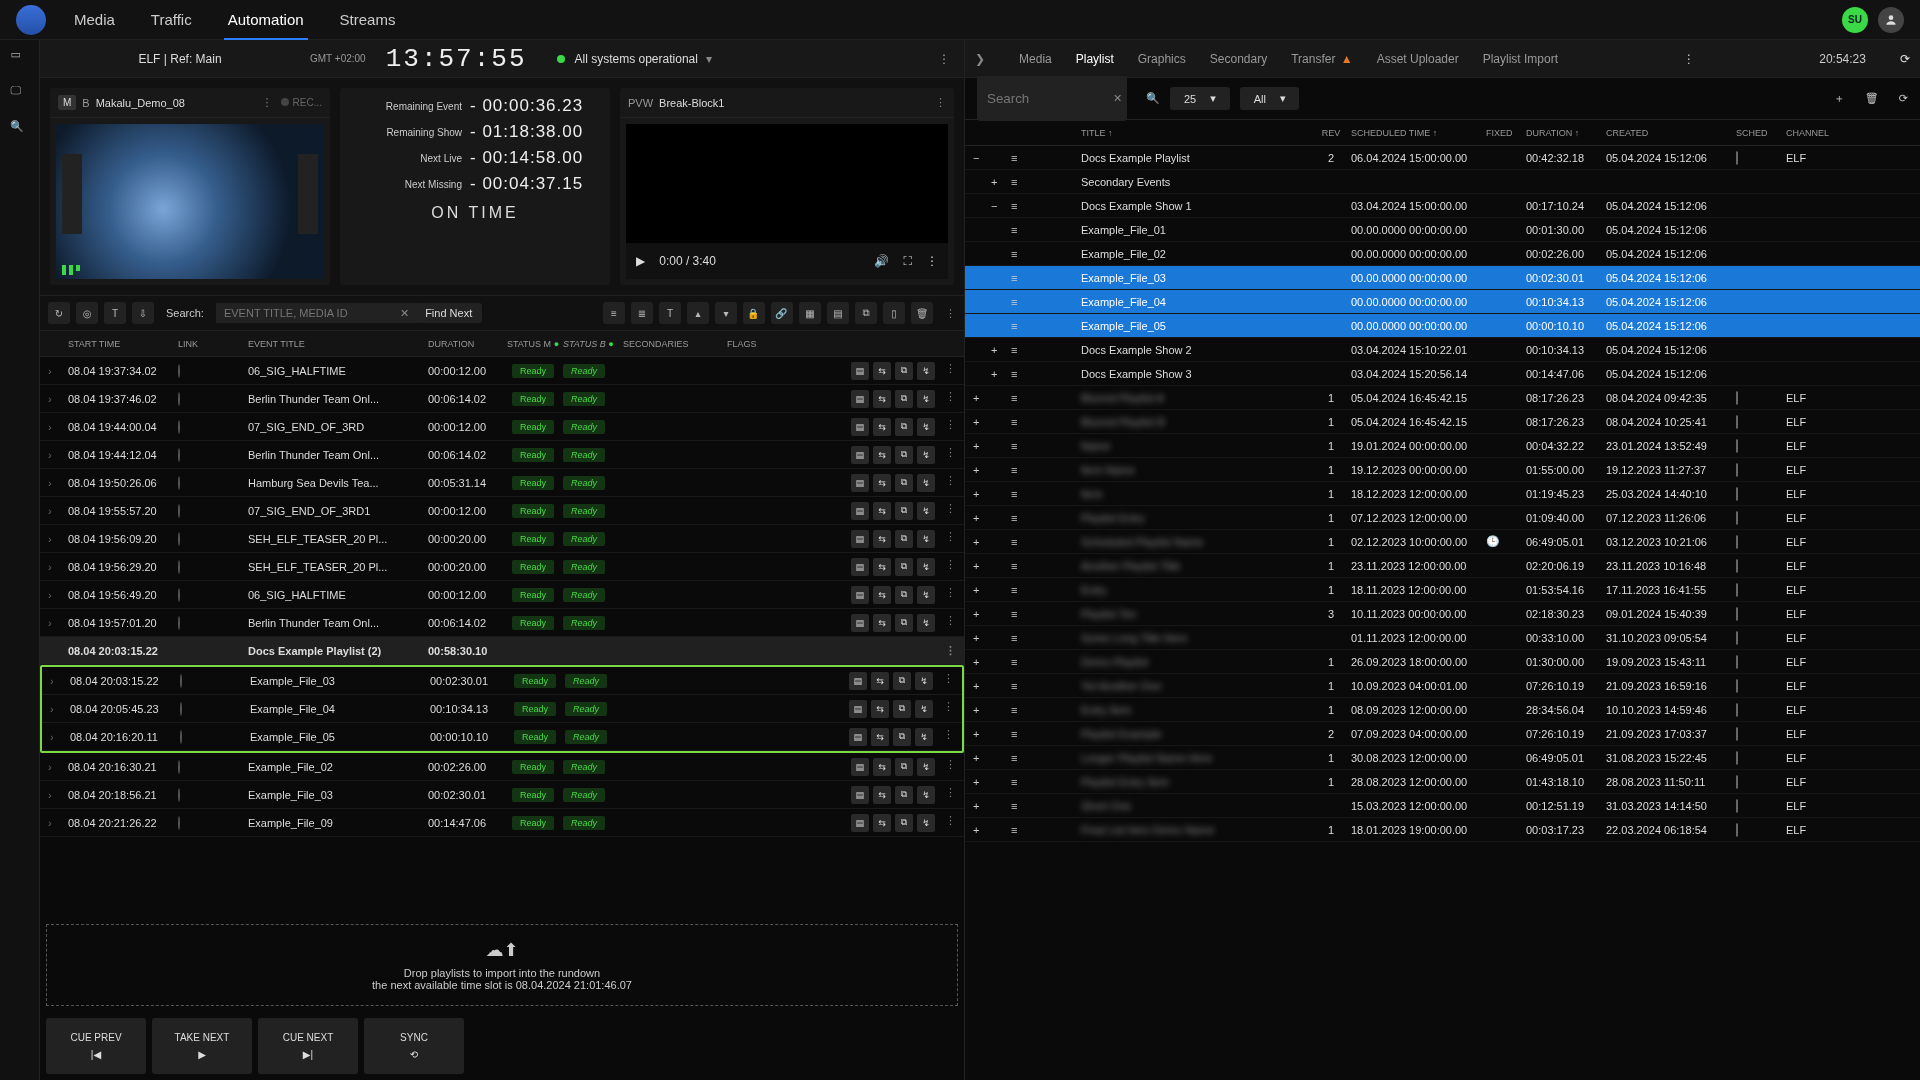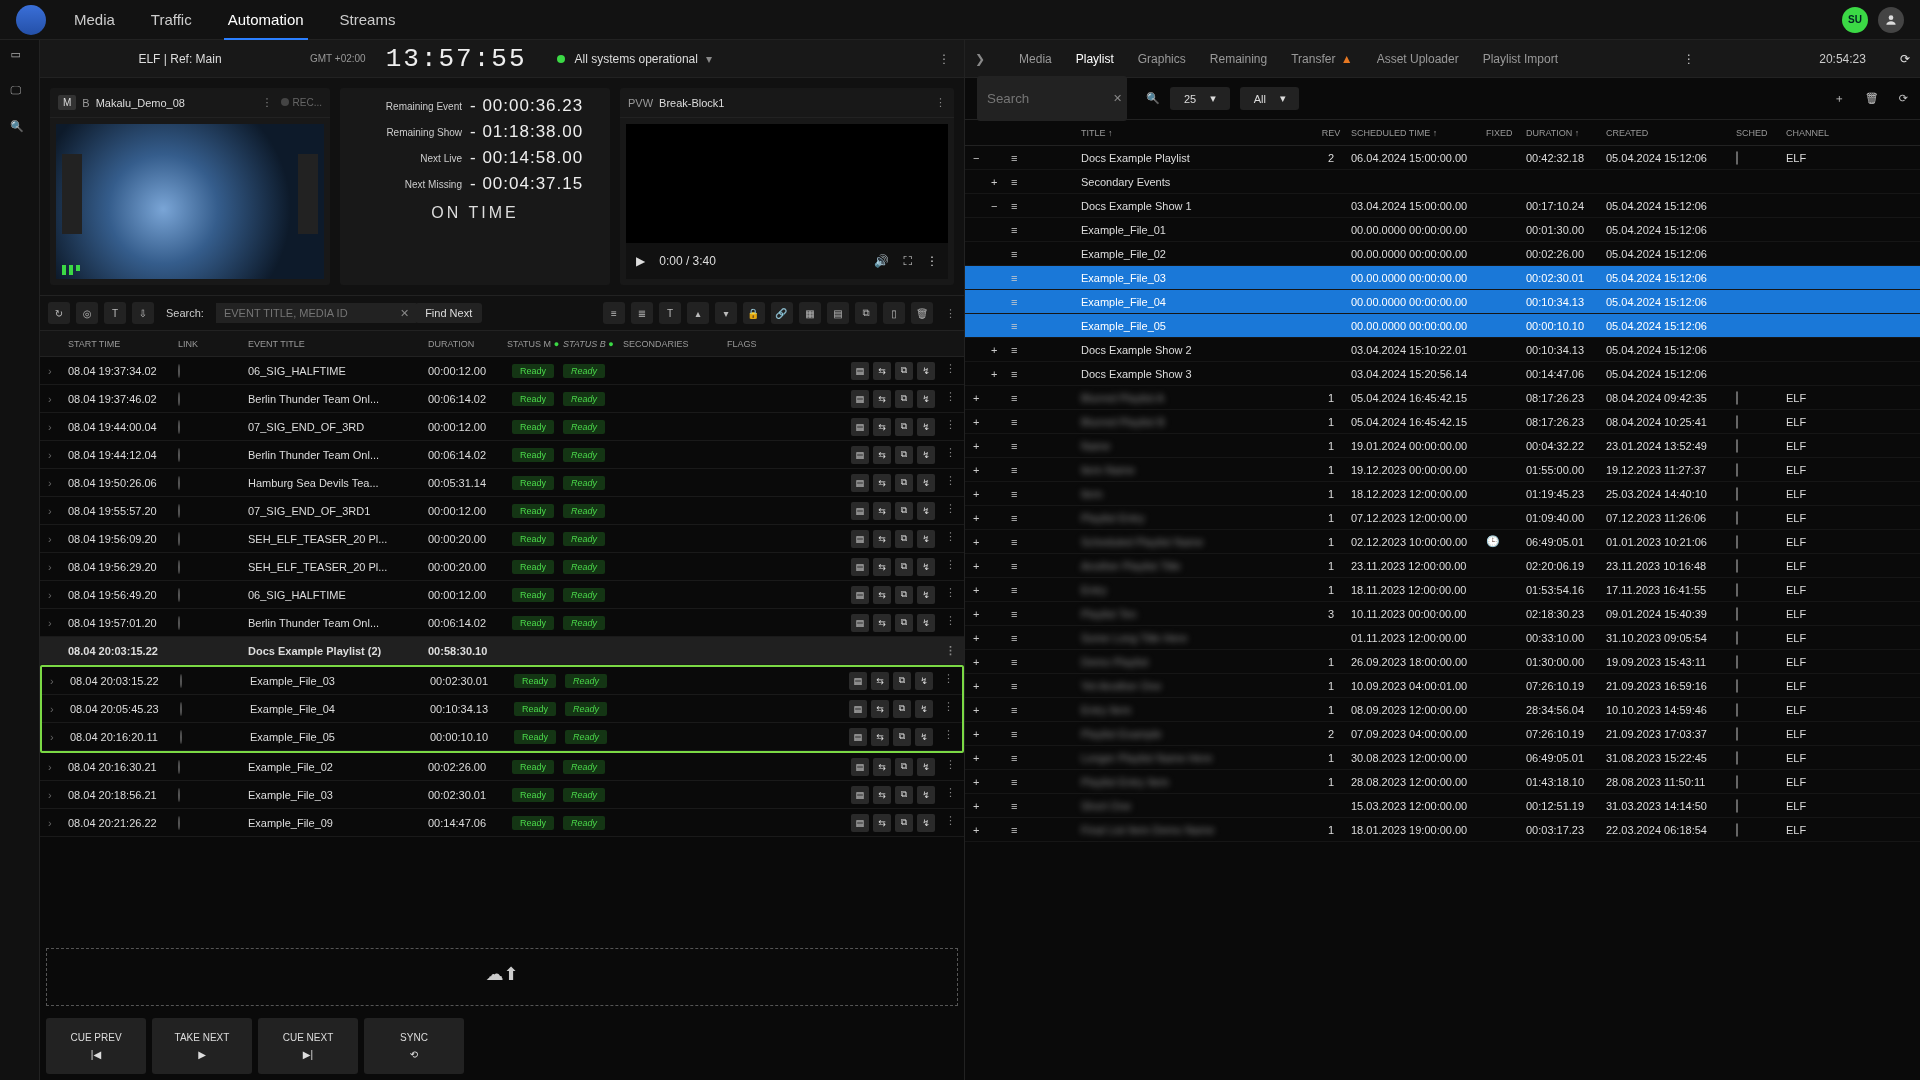--- a/index.html
+++ b/index.html
@@ -552,20 +552,22 @@
             <span class="ab">⇆</span>
             <span class="ab">⧉</span>
             <span class="ab">↯</span>
             <span style="color:#888;margin-left:6px;">⋮</span>
           </span>
         </div>
       </div>
 
     <div class="dropzone">
       <div class="ic">☁⬆</div>
+      <div>Drop playlists to import into the rundown</div>
+      <div>the next available time slot is 08.04.2024 21:01:46.07</div>
     </div>
 
     <div class="ctrls">
       <div class="cbtn">
           <span>CUE PREV</span>
           <span>|◀</span>
         </div>
       <div class="cbtn">
           <span>TAKE NEXT</span>
           <span>▶</span>
@@ -581,21 +583,21 @@
     </div>
   </div>
 
   <div class="right">
     <div class="rtabs">
       <span class="arrow">❯</span>
       <div id="rtabs-items" style="display:flex;gap:24px;">
           <span class="t">Media</span>
           <span class="t active">Playlist</span>
           <span class="t">Graphics</span>
-          <span class="t">Remaining</span>
+          <span class="t">Secondary</span>
           <span class="t">Transfer<span class="warn"> ▲</span></span>
           <span class="t">Asset Uploader</span>
           <span class="t">Playlist Import</span>
         </div>
       <span class="clk">⋮</span>
       <span class="clk">20:54:23</span>
       <span style="margin-left:10px;">⟳</span>
     </div>
     <div class="rfilter">
       <input class="sbx" placeholder="Search" style="">
@@ -838,21 +840,21 @@
         </div>
         <div class="rrow">
           <span class="rc-exp" style="padding-left:0;"><span class="plus">+</span></span>
           <span class="rc-ic"><span class="burger">≡</span></span>
           <span class="rc-thumb"></span>
           <span class="rc-title"><span class="blur">Scheduled Playlist Name</span></span>
           <span class="rc-rev">1</span>
           <span class="rc-sched">02.12.2023 10:00:00.00</span>
           <span class="rc-fixed">🕒</span>
           <span class="rc-dur">06:49:05.01</span>
-          <span class="rc-created">01.01.2023 10:21:06</span>
+          <span class="rc-created">03.12.2023 10:21:06</span>
           <span class="rc-schedc"><span class="cb"></span></span>
           <span class="rc-chan">ELF</span>
         </div>
         <div class="rrow">
           <span class="rc-exp" style="padding-left:0;"><span class="plus">+</span></span>
           <span class="rc-ic"><span class="burger">≡</span></span>
           <span class="rc-thumb"></span>
           <span class="rc-title"><span class="blur">Another Playlist Title</span></span>
           <span class="rc-rev">1</span>
           <span class="rc-sched">23.11.2023 12:00:00.00</span>

